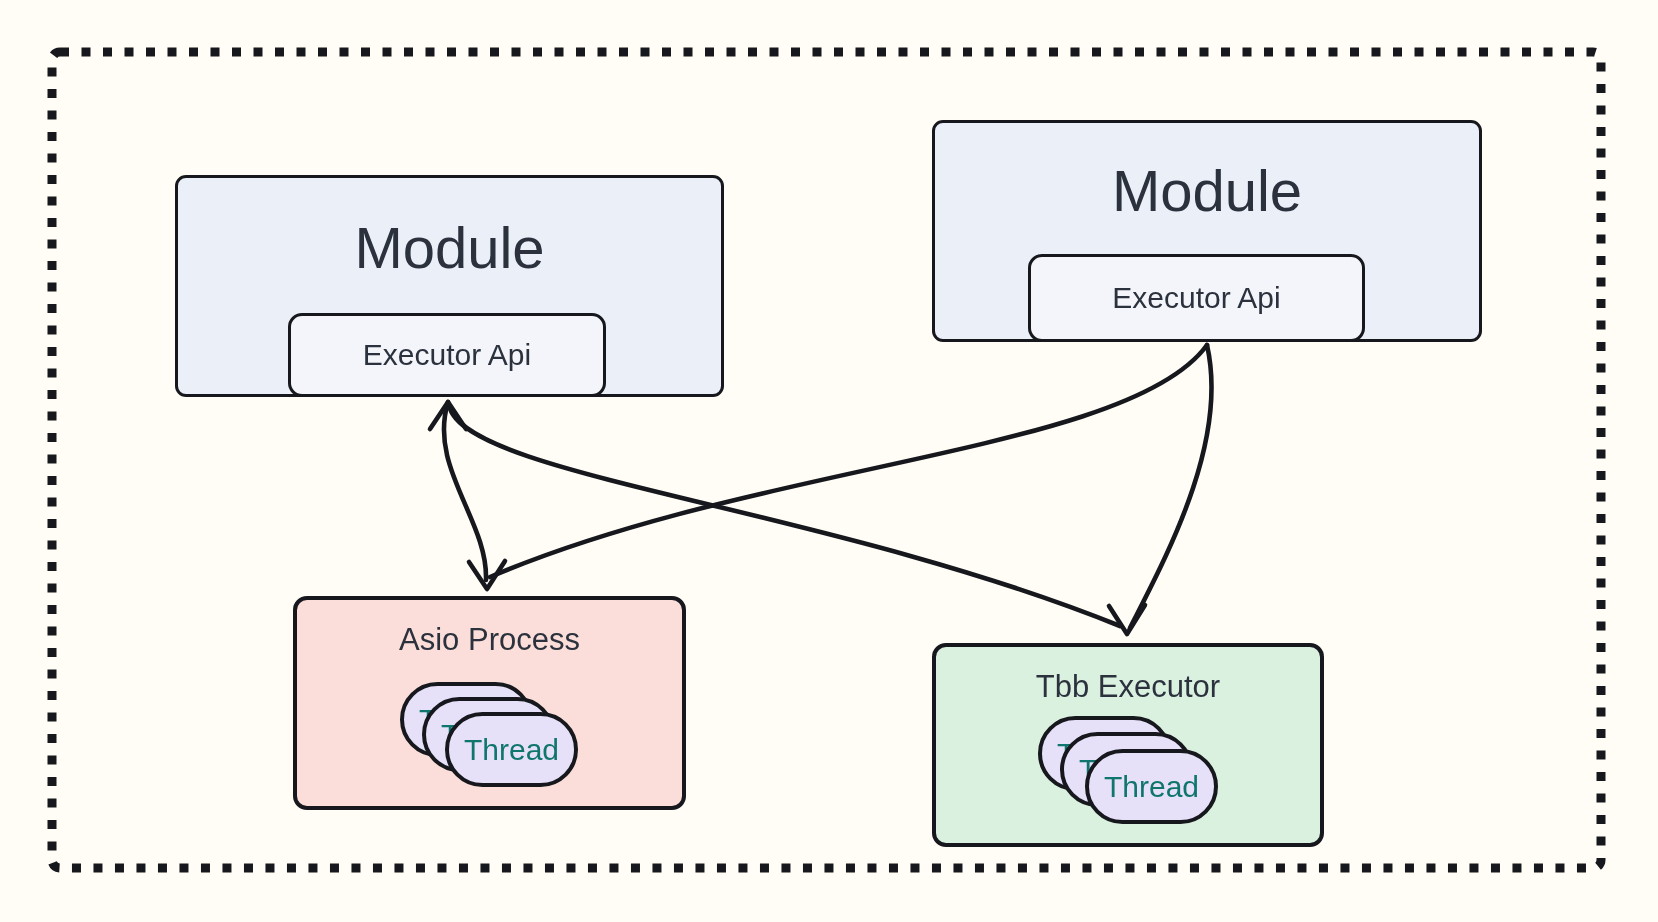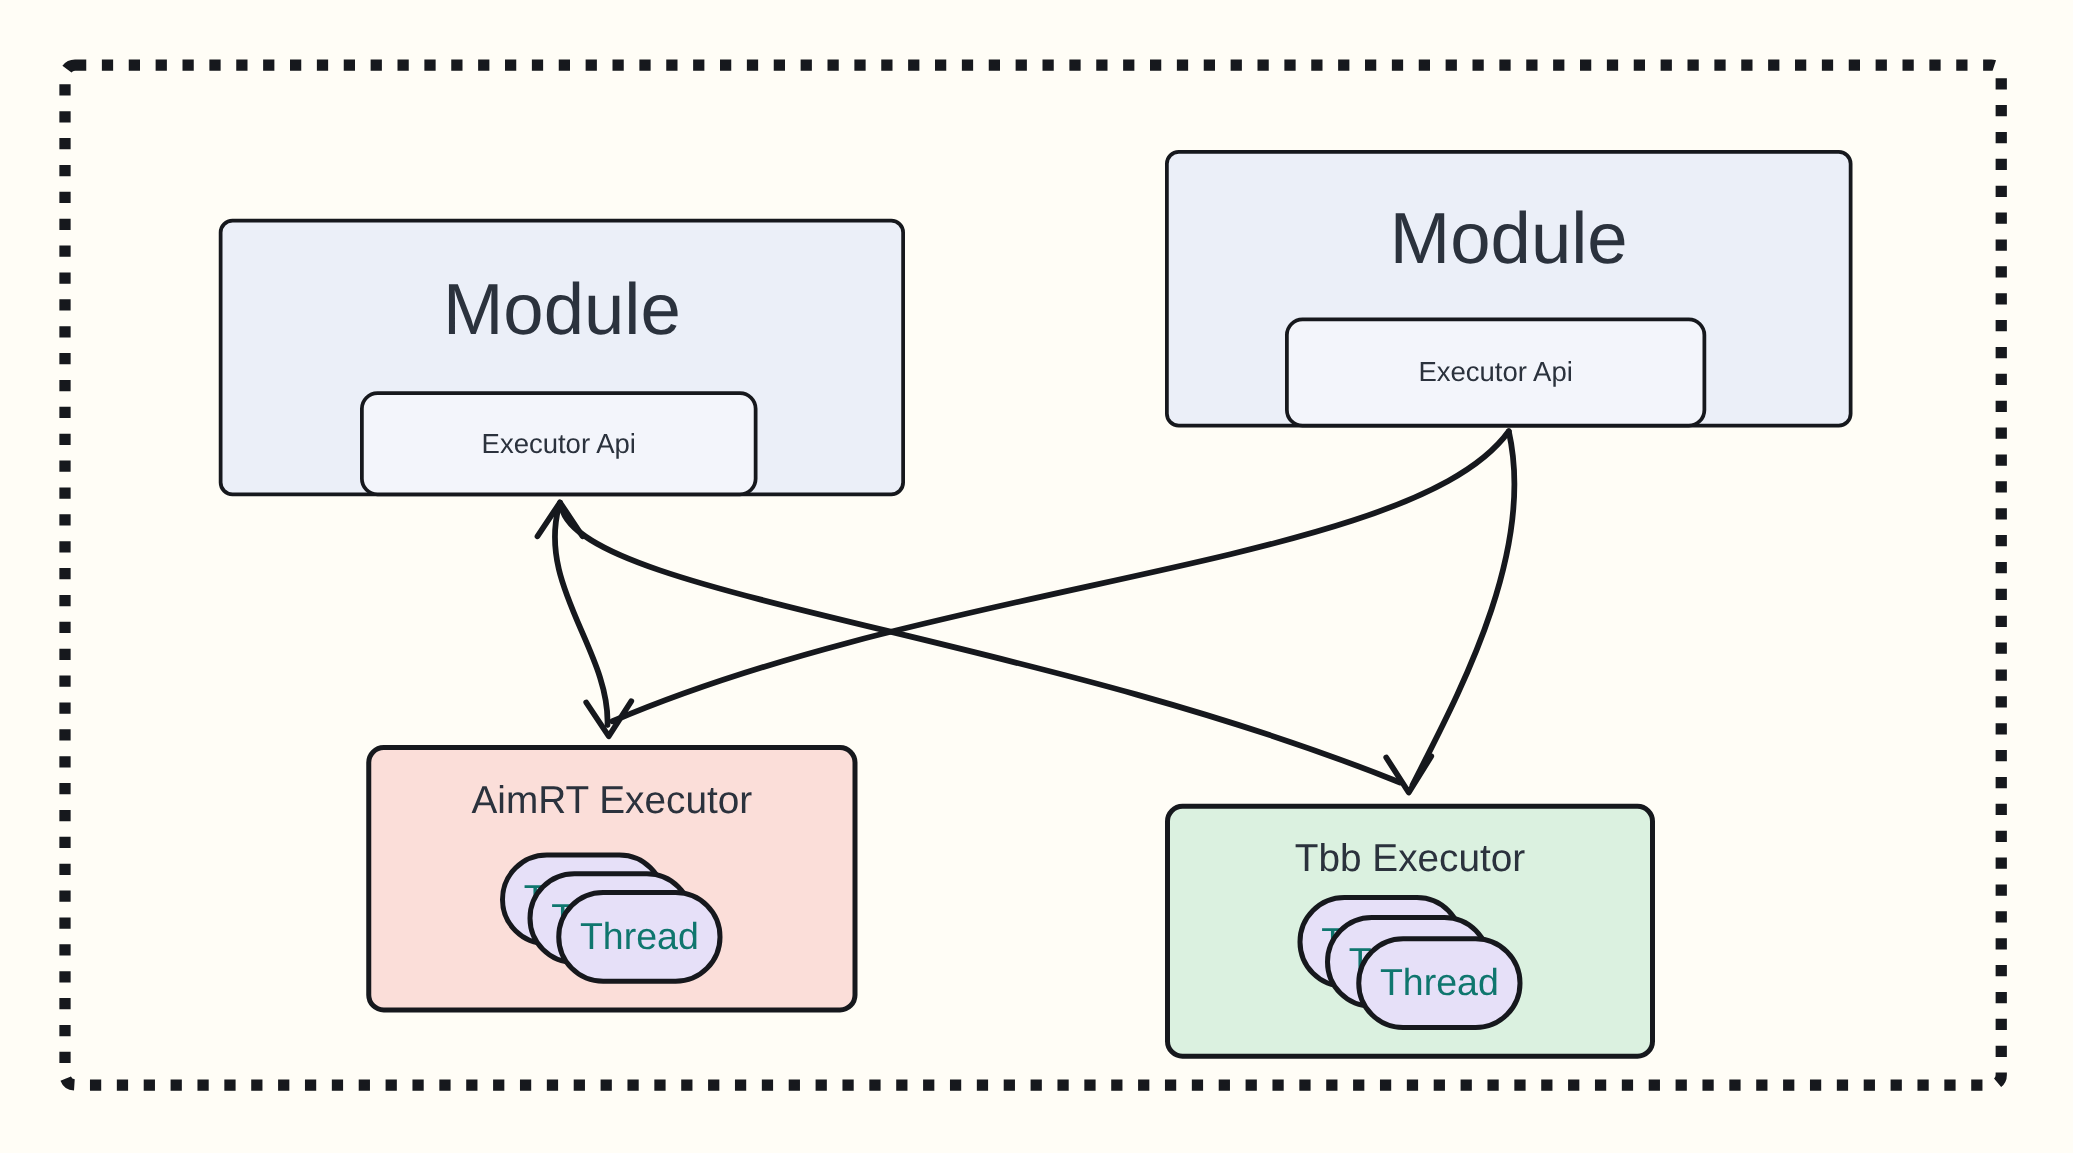--- a/index.html
+++ b/index.html
@@ -13,21 +13,21 @@
     color:#2c333e;letter-spacing:0.5px;
   }
   .box{position:absolute;box-sizing:border-box;border:3.5px solid #16181d;}
   .module{background:#ebeff8;border-radius:11px;}
   .module-label{
     position:absolute;left:0;right:0;top:0;display:flex;align-items:center;
     justify-content:center;font-size:58px;color:#2b323d;
   }
   .api{
     background:#f3f5fb;border-radius:14px;display:flex;align-items:center;
-    justify-content:center;font-size:22px;color:#2b323d;
+    justify-content:center;font-size:30px;color:#2b323d;
   }
   .exec{border-radius:14px;border-width:4px;}
   .exec-title{
     position:absolute;left:0;right:0;top:0;height:80px;display:flex;
     align-items:center;justify-content:center;font-size:31px;color:#2b323d;
   }
   .pill{
     position:absolute;width:133px;height:75px;background:#e6e0f8;
     border:4.5px solid #16181d;border-radius:40px;box-sizing:border-box;
     display:flex;align-items:center;justify-content:center;
@@ -75,21 +75,21 @@
     <div class="module-label">Module</div>
   </div>
   <div class="box api" id="api1">Executor Api</div>
 
   <div class="box module" id="module2">
     <div class="module-label">Module</div>
   </div>
   <div class="box api" id="api2">Executor Api</div>
 
   <div class="box exec" id="asio">
-    <div class="exec-title">AimRT Executor</div>
+    <div class="exec-title">Asio Process</div>
   </div>
   <div class="pill" id="asio-pill-1">Thread</div>
   <div class="pill" id="asio-pill-2">Thread</div>
   <div class="pill" id="asio-pill-3">Thread</div>
 
   <div class="box exec" id="tbb">
     <div class="exec-title">Tbb Executor</div>
   </div>
   <div class="pill" id="tbb-pill-1">Thread</div>
   <div class="pill" id="tbb-pill-2">Thread</div>

